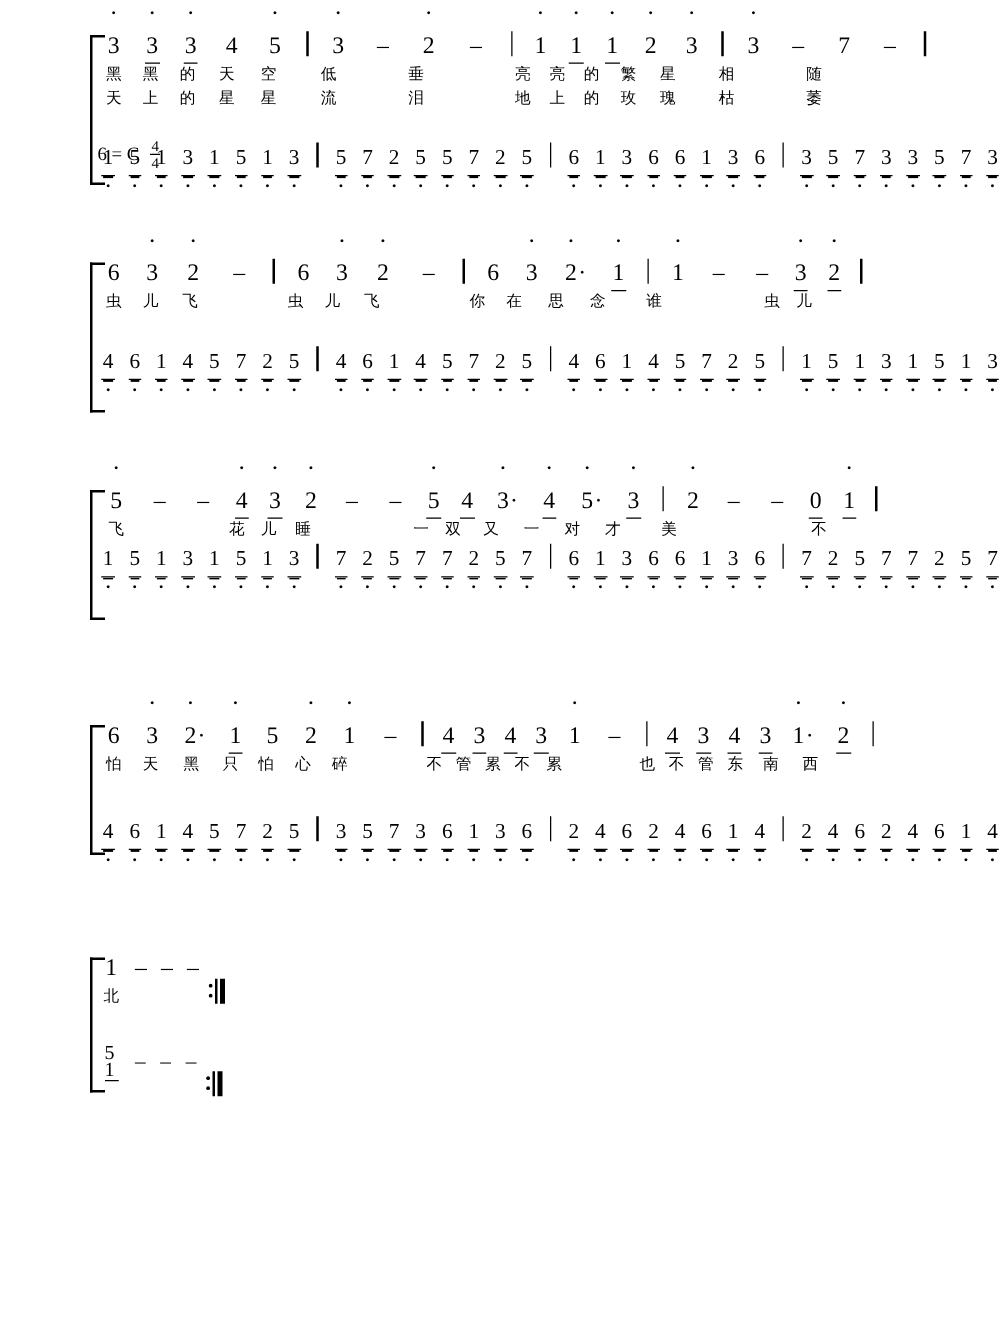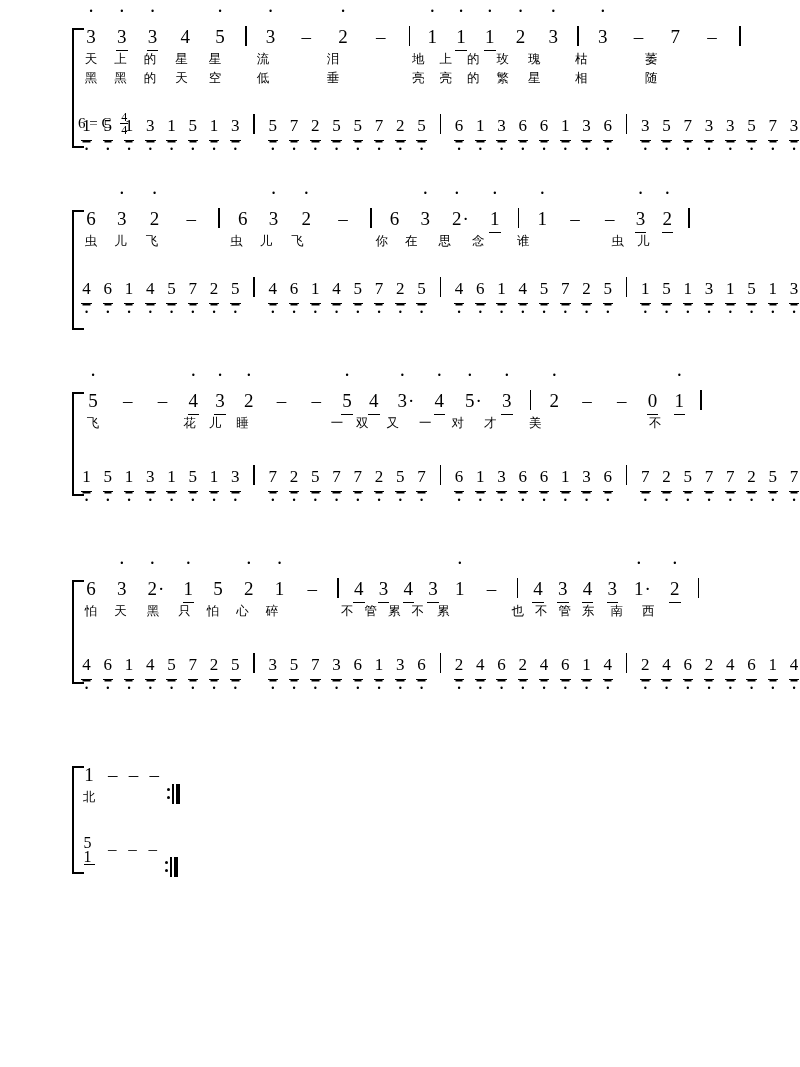--- a/index.html
+++ b/index.html
@@ -190,63 +190,63 @@
       <span class="cell" style="width:28px;"><span class="n dotup">3</span></span>
       <span class="bar"><i></i></span>
       <span class="cell" style="width:28px;"><span class="n dotup">3</span></span>
       <span class="cell" style="width:34px;">–</span>
       <span class="cell" style="width:30px;"><span class="n">7</span></span>
       <span class="cell" style="width:34px;">–</span>
       <span class="bar"><i></i></span>
     </div>
 
     <div class="row lyric">
+      <span class="cell" style="width:26px;">黑</span>
+      <span class="cell" style="width:26px;">黑</span>
+      <span class="cell" style="width:26px;">的</span>
+      <span class="cell" style="width:30px;">天</span>
+      <span class="cell" style="width:30px;">空</span>
+      <span class="cell" style="width:12px;"></span>
+      <span class="cell" style="width:28px;">低</span>
+      <span class="cell" style="width:34px;"></span>
+      <span class="cell" style="width:30px;">垂</span>
+      <span class="cell" style="width:36px;"></span>
+      <span class="cell" style="width:12px;"></span>
+      <span class="cell" style="width:24px;">亮</span>
+      <span class="cell" style="width:24px;">亮</span>
+      <span class="cell" style="width:24px;">的</span>
+      <span class="cell" style="width:28px;">繁</span>
+      <span class="cell" style="width:28px;">星</span>
+      <span class="cell" style="width:12px;"></span>
+      <span class="cell" style="width:28px;">相</span>
+      <span class="cell" style="width:34px;"></span>
+      <span class="cell" style="width:30px;">随</span>
+    </div>
+
+    <div class="row lyric">
       <span class="cell" style="width:26px;">天</span>
       <span class="cell" style="width:26px;">上</span>
       <span class="cell" style="width:26px;">的</span>
       <span class="cell" style="width:30px;">星</span>
       <span class="cell" style="width:30px;">星</span>
       <span class="cell" style="width:12px;"></span>
       <span class="cell" style="width:28px;">流</span>
       <span class="cell" style="width:34px;"></span>
       <span class="cell" style="width:30px;">泪</span>
       <span class="cell" style="width:36px;"></span>
       <span class="cell" style="width:12px;"></span>
       <span class="cell" style="width:24px;">地</span>
       <span class="cell" style="width:24px;">上</span>
       <span class="cell" style="width:24px;">的</span>
       <span class="cell" style="width:28px;">玫</span>
       <span class="cell" style="width:28px;">瑰</span>
       <span class="cell" style="width:12px;"></span>
       <span class="cell" style="width:28px;">枯</span>
       <span class="cell" style="width:34px;"></span>
       <span class="cell" style="width:30px;">萎</span>
-    </div>
-
-    <div class="row lyric">
-      <span class="cell" style="width:26px;">黑</span>
-      <span class="cell" style="width:26px;">黑</span>
-      <span class="cell" style="width:26px;">的</span>
-      <span class="cell" style="width:30px;">天</span>
-      <span class="cell" style="width:30px;">空</span>
-      <span class="cell" style="width:12px;"></span>
-      <span class="cell" style="width:28px;">低</span>
-      <span class="cell" style="width:34px;"></span>
-      <span class="cell" style="width:30px;">垂</span>
-      <span class="cell" style="width:36px;"></span>
-      <span class="cell" style="width:12px;"></span>
-      <span class="cell" style="width:24px;">亮</span>
-      <span class="cell" style="width:24px;">亮</span>
-      <span class="cell" style="width:24px;">的</span>
-      <span class="cell" style="width:28px;">繁</span>
-      <span class="cell" style="width:28px;">星</span>
-      <span class="cell" style="width:12px;"></span>
-      <span class="cell" style="width:28px;">相</span>
-      <span class="cell" style="width:34px;"></span>
-      <span class="cell" style="width:30px;">随</span>
     </div>
 
     <div class="row bass" style="margin-top:24px;">
       <span class="cell" style="width:17px;"><span class="n dotdn u2">1</span></span>
       <span class="cell" style="width:17px;"><span class="n dotdn u2">5</span></span>
       <span class="cell" style="width:17px;"><span class="n dotdn u2">1</span></span>
       <span class="cell" style="width:17px;"><span class="n dotdn u2">3</span></span>
       <span class="cell" style="width:17px;"><span class="n dotdn u2">1</span></span>
       <span class="cell" style="width:17px;"><span class="n dotdn u2">5</span></span>
       <span class="cell" style="width:17px;"><span class="n dotdn u2">1</span></span>
@@ -416,21 +416,21 @@
       <span class="cell" style="width:32px;">对</span>
       <span class="cell" style="width:26px;">才</span>
       <span class="cell" style="width:12px;"></span>
       <span class="cell" style="width:26px;">美</span>
       <span class="cell" style="width:30px;"></span>
       <span class="cell" style="width:30px;"></span>
       <span class="cell" style="width:22px;"></span>
       <span class="cell" style="width:22px;">不</span>
     </div>
 
-    <div class="row bass" style="margin-top:30px;">
+    <div class="row bass" style="">
       <span class="cell" style="width:17px;"><span class="n dotdn u2">1</span></span>
       <span class="cell" style="width:17px;"><span class="n dotdn u2">5</span></span>
       <span class="cell" style="width:17px;"><span class="n dotdn u2">1</span></span>
       <span class="cell" style="width:17px;"><span class="n dotdn u2">3</span></span>
       <span class="cell" style="width:17px;"><span class="n dotdn u2">1</span></span>
       <span class="cell" style="width:17px;"><span class="n dotdn u2">5</span></span>
       <span class="cell" style="width:17px;"><span class="n dotdn u2">1</span></span>
       <span class="cell" style="width:17px;"><span class="n dotdn u2">3</span></span>
       <span class="bar"><i></i></span>
       <span class="cell" style="width:17px;"><span class="n dotdn u2">7</span></span>

